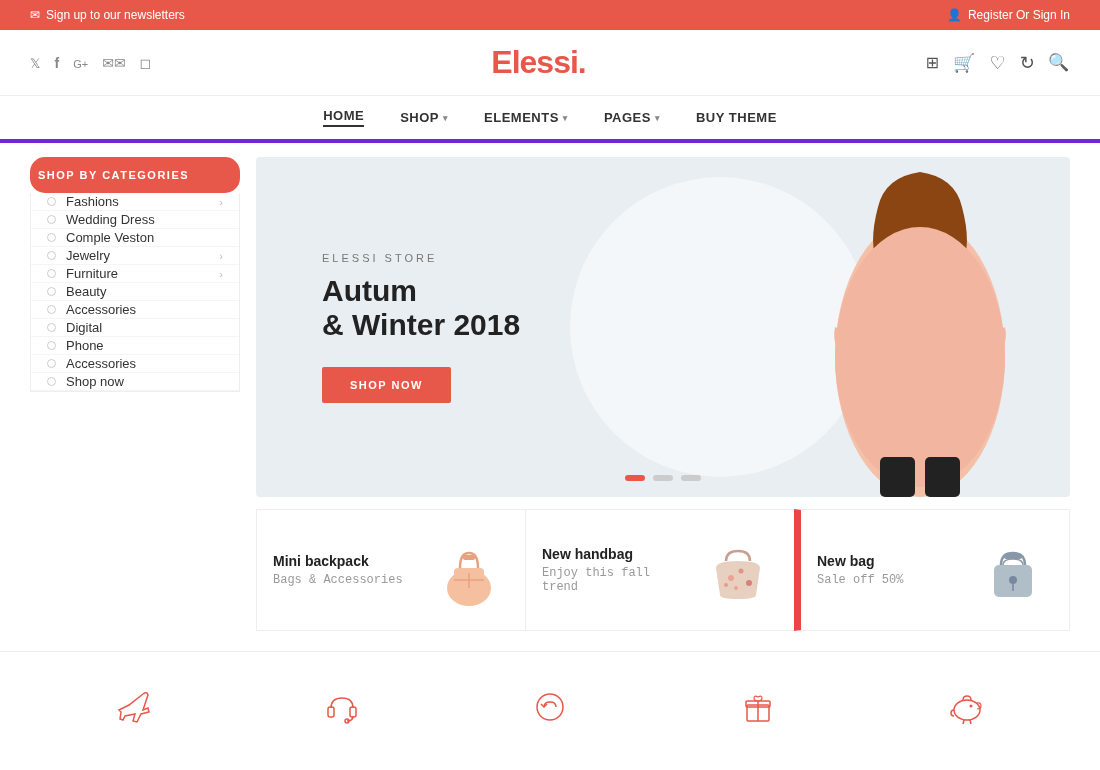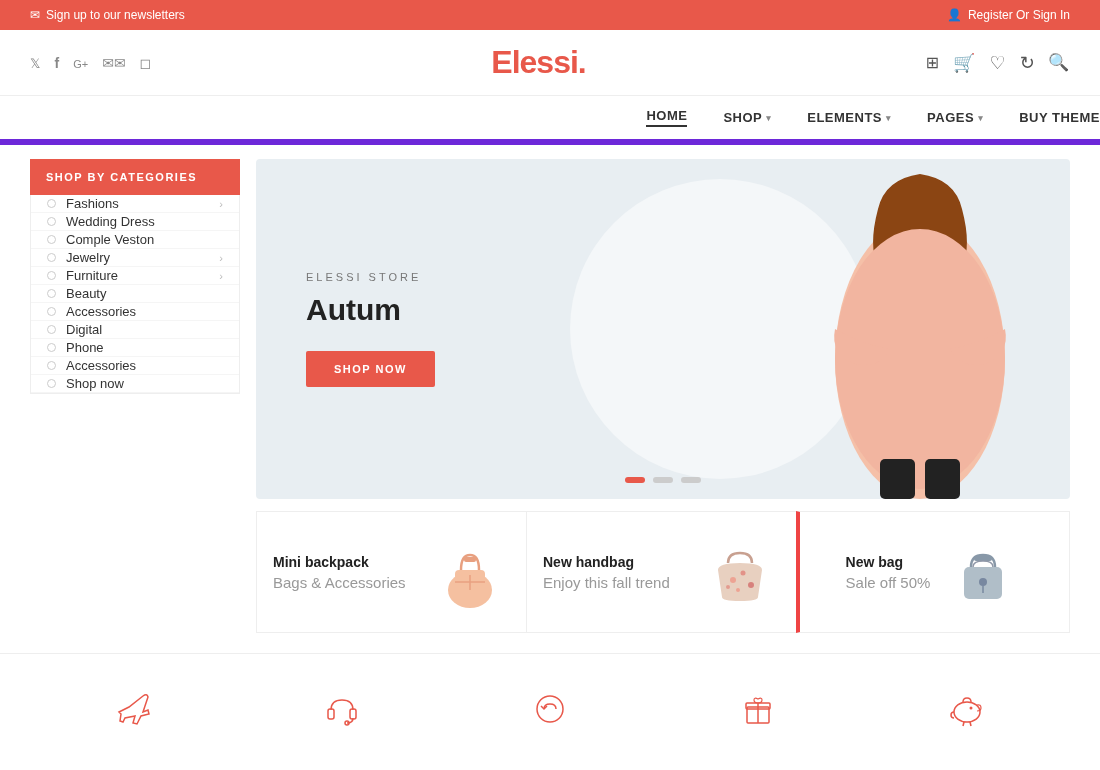--- a/index.html
+++ b/index.html
@@ -32,25 +32,25 @@
     .header-social { display: flex; gap: 14px; align-items: center; }
     .header-social span { font-size: 14px; color: #888; cursor: pointer; }
     .logo { font-size: 32px; font-weight: 800; letter-spacing: -1px; color: #111; }
     .logo span { color: #e8584a; }
     .header-icons { display: flex; gap: 14px; align-items: center; }
     .header-icons span { font-size: 18px; color: #555; cursor: pointer; }
 
     
     .nav {
       display: flex;
-      justify-content: flex-end;
+      justify-content: center;
       align-items: center;
       gap: 36px;
       padding: 12px 0;
-      border-bottom: 6px solid #6d28d9;
+      border-bottom: 4px solid #6d28d9;
     }
     .nav-item {
       font-size: 13px;
       font-weight: 600;
       color: #333;
       cursor: pointer;
       text-transform: uppercase;
       letter-spacing: 0.5px;
       display: flex;
       align-items: center;
@@ -76,22 +76,23 @@
       flex-shrink: 0;
       padding-top: 14px;
     }
     .sidebar-header {
       background: #e8584a;
       color: #fff;
       font-size: 11px;
       font-weight: 800;
       letter-spacing: 1.5px;
       text-transform: uppercase;
-      padding: 12px 16px;
+      padding: 12px 8px;
       margin-bottom: 0;
+      border-radius: 15px;
     }
     .sidebar-list {
       border: 1px solid #eee;
       border-top: none;
     }
     .sidebar-item {
       display: flex;
       align-items: center;
       justify-content: space-between;
       padding: 1px 16px;
@@ -116,20 +117,21 @@
       padding: 14px 0 0 16px;
     }
     .hero-banner {
       background: #e8eef2;
       border-radius: 4px;
       height: 340px;
       position: relative;
       overflow: hidden;
       display: flex;
       align-items: center;
+      padding-left: 16px;
     }
     .hero-circle {
       position: absolute;
       right: 200px;
       top: 50%;
       transform: translateY(-50%);
       width: 300px;
       height: 300px;
       background: rgba(255,255,255,0.5);
       border-radius: 50%;
@@ -211,22 +213,23 @@
     }
     .product-card:not(:last-child) { border-right: none; }
     .product-card-info {}
     .product-card-title {
       font-size: 14px;
       font-weight: 700;
       color: #222;
       margin-bottom: 4px;
     }
     .product-card-sub {
-      font-size: 15px;
+      font-size: 12px;
       color: #999;
+      font-family: Liberation Mono, monospace;
     }
     .product-card-img {
       width: 80px;
       height: 80px;
       flex-shrink: 0;
       display: flex;
       align-items: center;
       justify-content: center;
       overflow: hidden;
     }
@@ -370,20 +373,21 @@
   </div>
 
   <div class="hero-area">
 
     <div class="hero-banner">
       <div class="hero-circle"></div>
       <div class="hero-text">
         <div class="hero-store-label">ELESSI STORE</div>
         <div class="hero-title">
           <span>Autum</span><br>
+          <span>&amp; Winter 2018</span>
         </div>
         <button class="hero-btn">SHOP NOW</button>
       </div>
 
       <div class="hero-model">
         <svg width="300" height="340" viewBox="0 0 300 340" style="position:absolute;bottom:0;right:0;">
 
           <ellipse cx="150" cy="200" rx="85" ry="140" fill="#f5c0a8"></ellipse>
 
           <ellipse cx="150" cy="70" rx="42" ry="48" fill="#d4956e"></ellipse>
@@ -438,21 +442,21 @@
 
             <circle cx="30" cy="45" r="3" fill="#f09080" opacity="0.7"></circle>
             <circle cx="40" cy="38" r="2.5" fill="#e07870" opacity="0.7"></circle>
             <circle cx="48" cy="50" r="3" fill="#d06060" opacity="0.7"></circle>
             <circle cx="35" cy="55" r="2" fill="#f09080" opacity="0.7"></circle>
             <circle cx="25" cy="52" r="2" fill="#e07870" opacity="0.6"></circle>
           </svg>
         </div>
       </div>
 
-      <div class="product-card" style="background:#fff;border-left:4px solid #ef4444;justify-content:center;">
+      <div class="product-card" style="background:#fff;border-left:7px solid #ef4444;">
         <div class="product-card-info">
           <div class="product-card-title">New bag</div>
           <div class="product-card-sub">Sale off 50%</div>
         </div>
         <div class="product-card-img">
           <svg width="75" height="75" viewBox="0 0 75 75">
             <rect x="18" y="32" width="38" height="32" rx="5" fill="#b0bec8"></rect>
             <path d="M25,32 Q25,20 37,20 Q49,20 49,32" stroke="#8898a8" stroke-width="2.5" fill="none"></path>
             <rect x="28" y="21" width="18" height="5" rx="2" fill="#8898a8"></rect>
             <circle cx="37" cy="47" r="4" fill="#7888a0"></circle>

